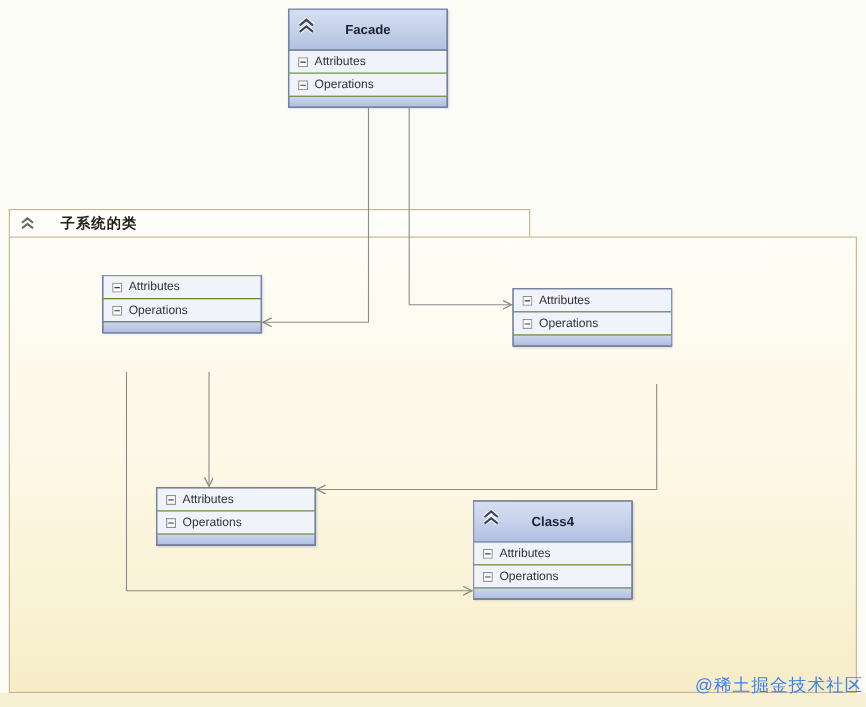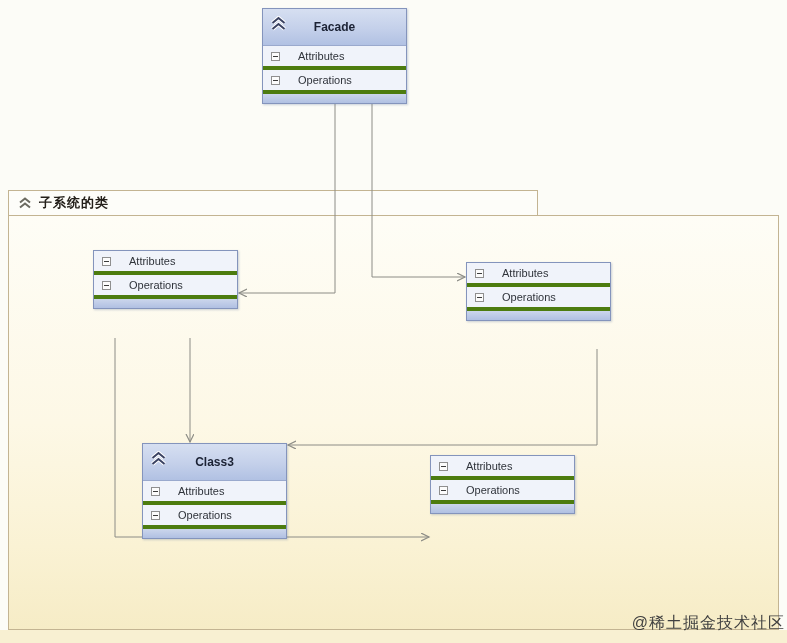--- a/index.html
+++ b/index.html
@@ -3,23 +3,23 @@
 <meta charset="utf-8">
 <style>
   html,body{margin:0;padding:0;}
   body{
     width:787px;height:643px;position:relative;overflow:hidden;
     background:#fcfcf7;
     font-family:"Liberation Sans","DejaVu Sans",sans-serif;
   }
   
   .group-tab{
-    position:absolute;left:8px;top:190px;width:530px;height:25px;
+    position:absolute;left:8px;top:190px;width:474px;height:25px;
     box-sizing:border-box;border:1px solid #c3b492;border-bottom:none;
-    background:#fdfdf9;display:flex;align-items:center;padding-left:9px;gap:7px;
+    background:#fdfdf9;display:flex;align-items:center;padding-left:9px;gap:23px;
   }
   .group-label{font-size:13px;font-weight:bold;color:#24201a;letter-spacing:1px;}
   .group-body{
     position:absolute;left:8px;top:215px;width:771px;height:415px;
     box-sizing:border-box;border:1px solid #c3b492;
     background:linear-gradient(180deg,#fefdf6 0%,#fdf8e6 50%,#faf2d4 80%,#f6ecc6 100%);
   }
   .page-bottom{
     position:absolute;left:0;top:630px;width:787px;height:13px;
     background:#f8f0d2;
@@ -34,38 +34,38 @@
   }
   .node-header{
     position:relative;height:36px;
     background:linear-gradient(180deg,#d6dff1 0%,#c4d0ea 55%,#b1c1e3 100%);
     border-bottom:1px solid #9aa9cd;
     display:flex;align-items:center;justify-content:center;
   }
   .node-title{font-size:12px;font-weight:bold;color:#1b2234;}
   .chev{position:absolute;left:7px;top:7px;line-height:0;}
   .section{
-    height:20px;display:flex;align-items:center;gap:18px;padding-left:8px;
-    background:#f0f3fa;border-bottom:4px solid #4d7c0f;
+    height:20px;display:flex;align-items:center;gap:6px;padding-left:8px;
+    background:#f0f3fa;border-bottom:1px solid #4d7c0f;
     font-size:11px;color:#2f333a;
   }
   .minus{line-height:0;}
   .node-footer{
     height:9px;
     background:linear-gradient(180deg,#ccd6ec 0%,#b0c0e2 100%);
   }
   #node-facade{left:262px;top:8px;}
   #node-class1{left:93px; top:250px;}
   #node-class2{left:466px;top:262px;}
   #node-class3{left:142px;top:443px;}
   #node-class4{left:430px;top:455px;}
   
   .watermark{
     position:absolute;right:2px;top:613px;
-    font-size:16px;color:#404040;letter-spacing:1px;
+    font-size:16px;color:#3b82f6;letter-spacing:1px;
   }
 </style>
 </head>
 <body>
 
 <div class="group-tab">
   <span class="chevicon" style="line-height:0;">
     <svg width="14" height="12" viewBox="0 0 14 12">
       <path d="M2 5.5 L7 1.5 L12 5.5" fill="none" stroke="#6b6a60" stroke-width="2"></path>
       <path d="M2 10.5 L7 6.5 L12 10.5" fill="none" stroke="#6b6a60" stroke-width="2"></path>
@@ -160,53 +160,53 @@
           <rect x="0.5" y="0.5" width="8" height="8" fill="#fcfcfc" stroke="#8f8f8f"></rect>
           <line x1="2" y1="4.5" x2="7" y2="4.5" stroke="#3c3c3c"></line>
         </svg>
     </span>
     <span>Operations</span>
   </div>
   <div class="node-footer"></div>
 </div>
 
 <div class="node" id="node-class3">
+  <div class="section">
+    <span class="minus">
+      <svg width="9" height="9">
+          <rect x="0.5" y="0.5" width="8" height="8" fill="#fcfcfc" stroke="#8f8f8f"></rect>
+          <line x1="2" y1="4.5" x2="7" y2="4.5" stroke="#3c3c3c"></line>
+        </svg>
+    </span>
+    <span>Attributes</span>
+  </div>
+  <div class="section">
+    <span class="minus">
+      <svg width="9" height="9">
+          <rect x="0.5" y="0.5" width="8" height="8" fill="#fcfcfc" stroke="#8f8f8f"></rect>
+          <line x1="2" y1="4.5" x2="7" y2="4.5" stroke="#3c3c3c"></line>
+        </svg>
+    </span>
+    <span>Operations</span>
+  </div>
+  <div class="node-footer"></div>
+</div>
+
+<div class="node" id="node-class4">
   <div class="node-header">
     <span class="chev">
       <svg width="17" height="15" viewBox="0 0 17 15">
         <path d="M2.5 7 L8.5 2 L14.5 7" fill="none" stroke="#ffffff" stroke-width="4"></path>
         <path d="M2.5 13 L8.5 8 L14.5 13" fill="none" stroke="#ffffff" stroke-width="4"></path>
         <path d="M2.5 7 L8.5 2 L14.5 7" fill="none" stroke="#3a4262" stroke-width="2"></path>
         <path d="M2.5 13 L8.5 8 L14.5 13" fill="none" stroke="#3a4262" stroke-width="2"></path>
       </svg>
     </span>
-    <span class="node-title">Class3</span>
-  </div>
-  <div class="section">
-    <span class="minus">
-      <svg width="9" height="9">
-          <rect x="0.5" y="0.5" width="8" height="8" fill="#fcfcfc" stroke="#8f8f8f"></rect>
-          <line x1="2" y1="4.5" x2="7" y2="4.5" stroke="#3c3c3c"></line>
-        </svg>
-    </span>
-    <span>Attributes</span>
-  </div>
-  <div class="section">
-    <span class="minus">
-      <svg width="9" height="9">
-          <rect x="0.5" y="0.5" width="8" height="8" fill="#fcfcfc" stroke="#8f8f8f"></rect>
-          <line x1="2" y1="4.5" x2="7" y2="4.5" stroke="#3c3c3c"></line>
-        </svg>
-    </span>
-    <span>Operations</span>
-  </div>
-  <div class="node-footer"></div>
-</div>
-
-<div class="node" id="node-class4">
+    <span class="node-title">Class4</span>
+  </div>
   <div class="section">
     <span class="minus">
       <svg width="9" height="9">
           <rect x="0.5" y="0.5" width="8" height="8" fill="#fcfcfc" stroke="#8f8f8f"></rect>
           <line x1="2" y1="4.5" x2="7" y2="4.5" stroke="#3c3c3c"></line>
         </svg>
     </span>
     <span>Attributes</span>
   </div>
   <div class="section">

